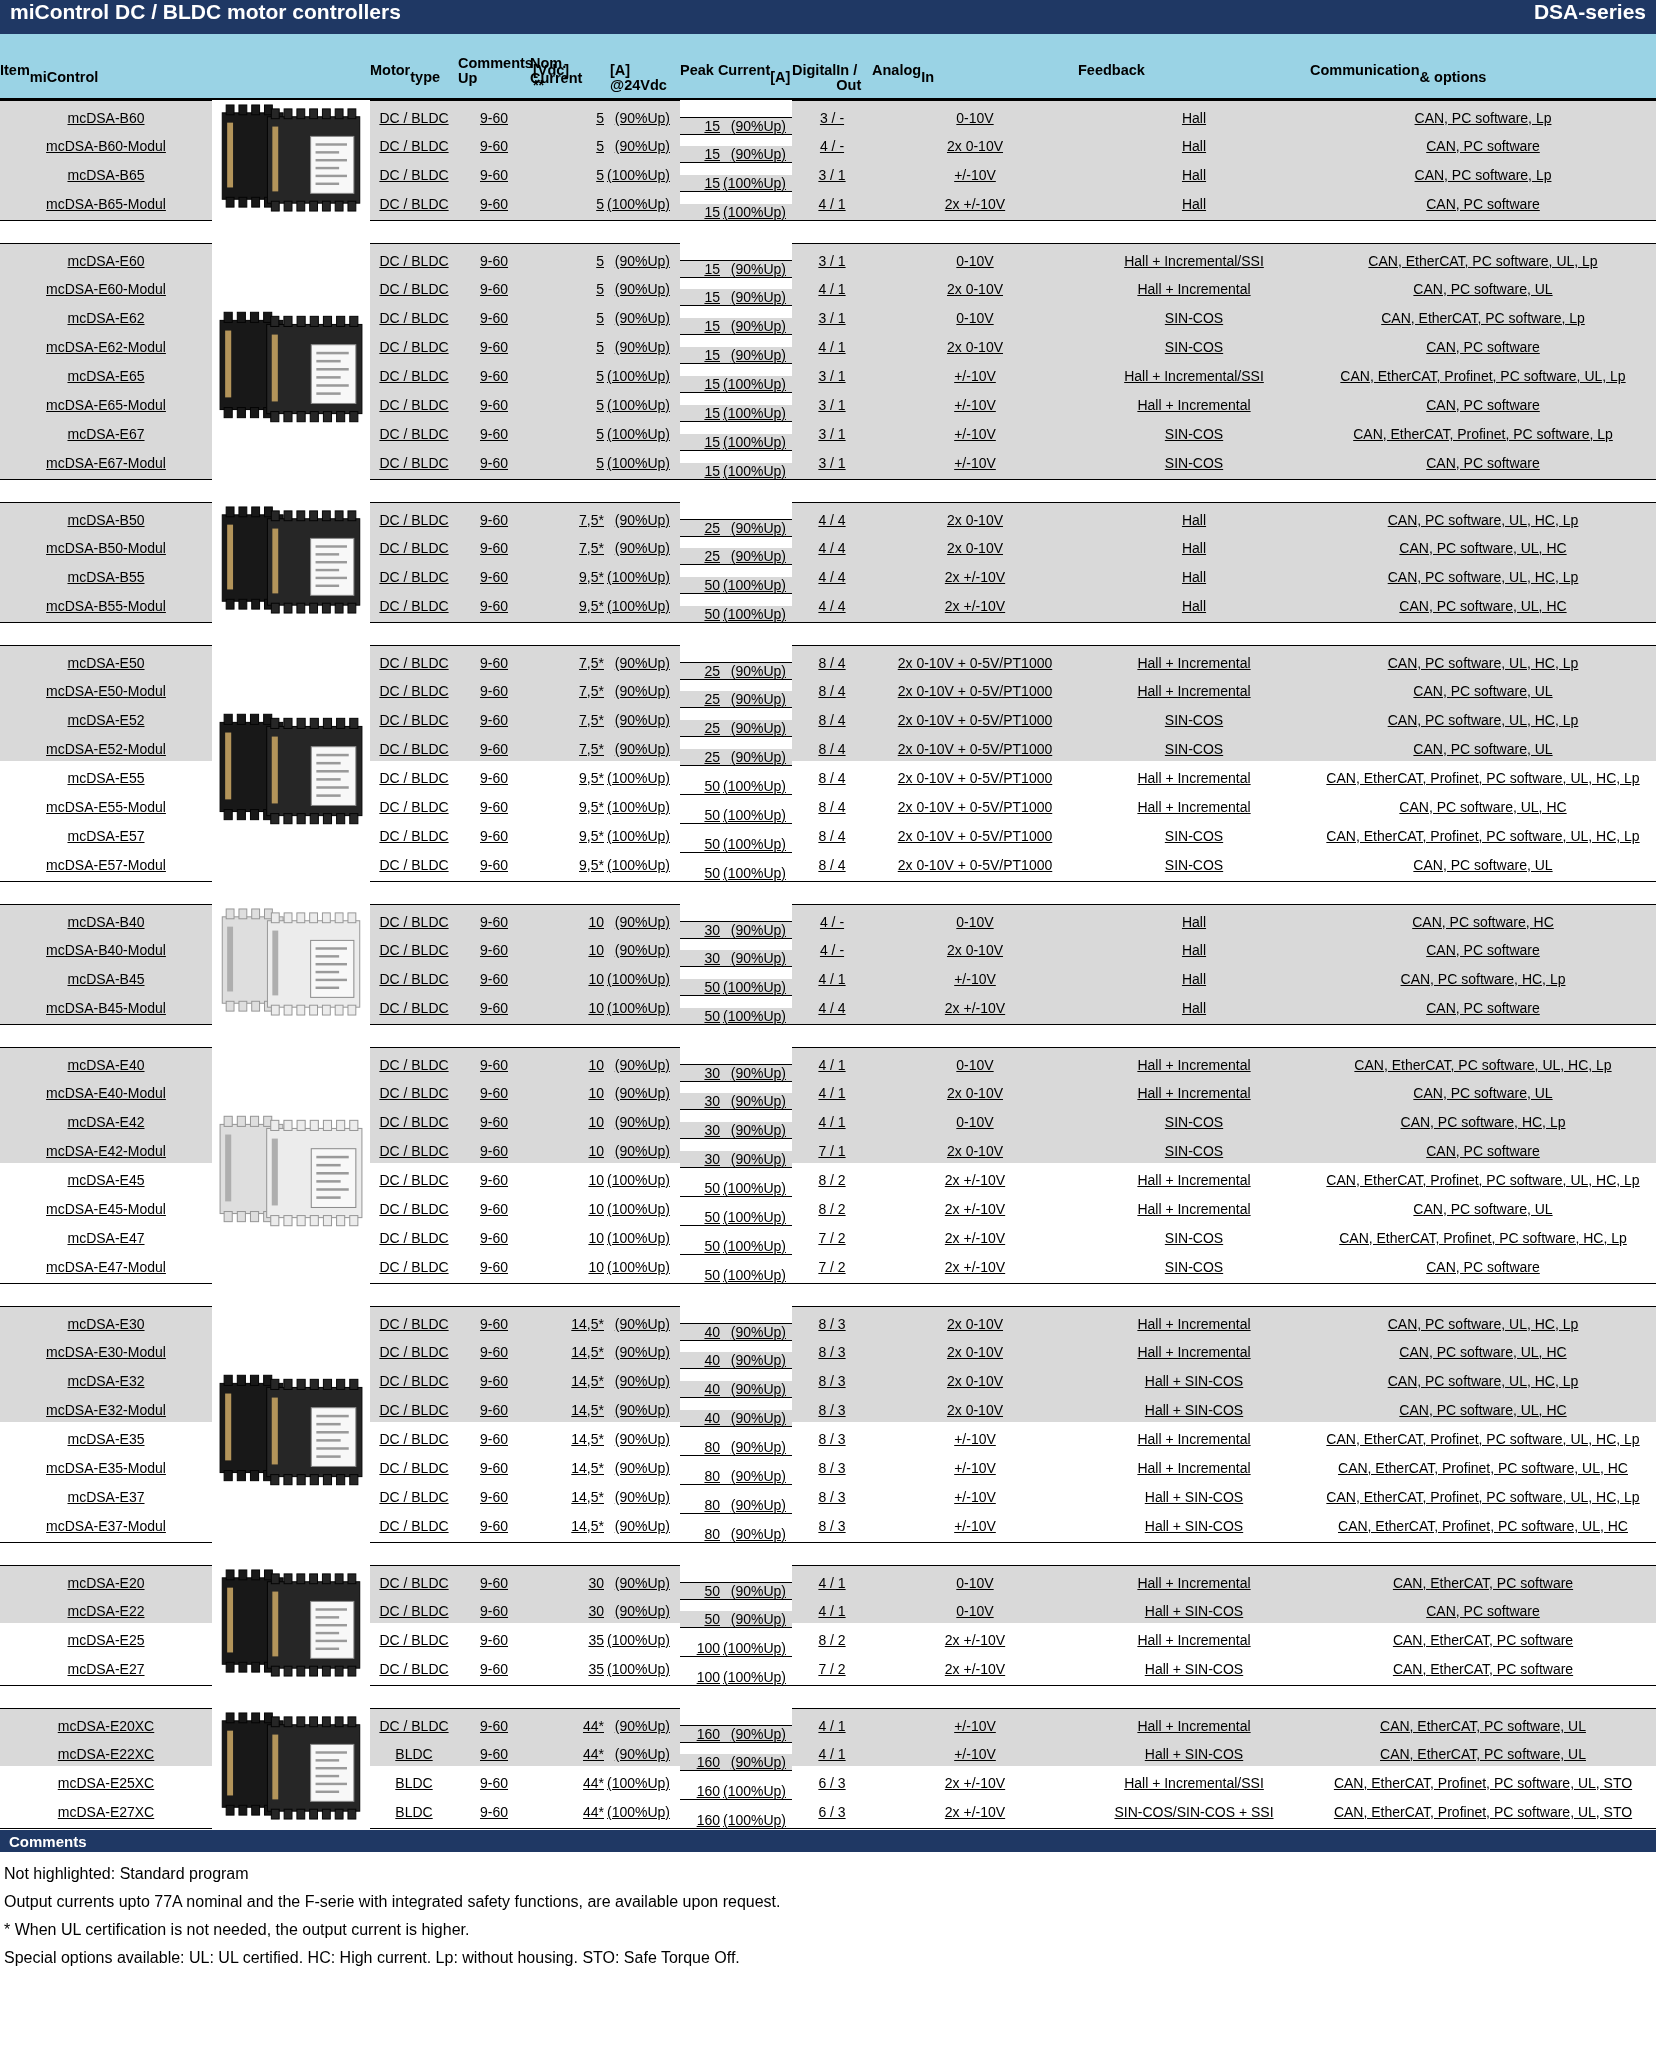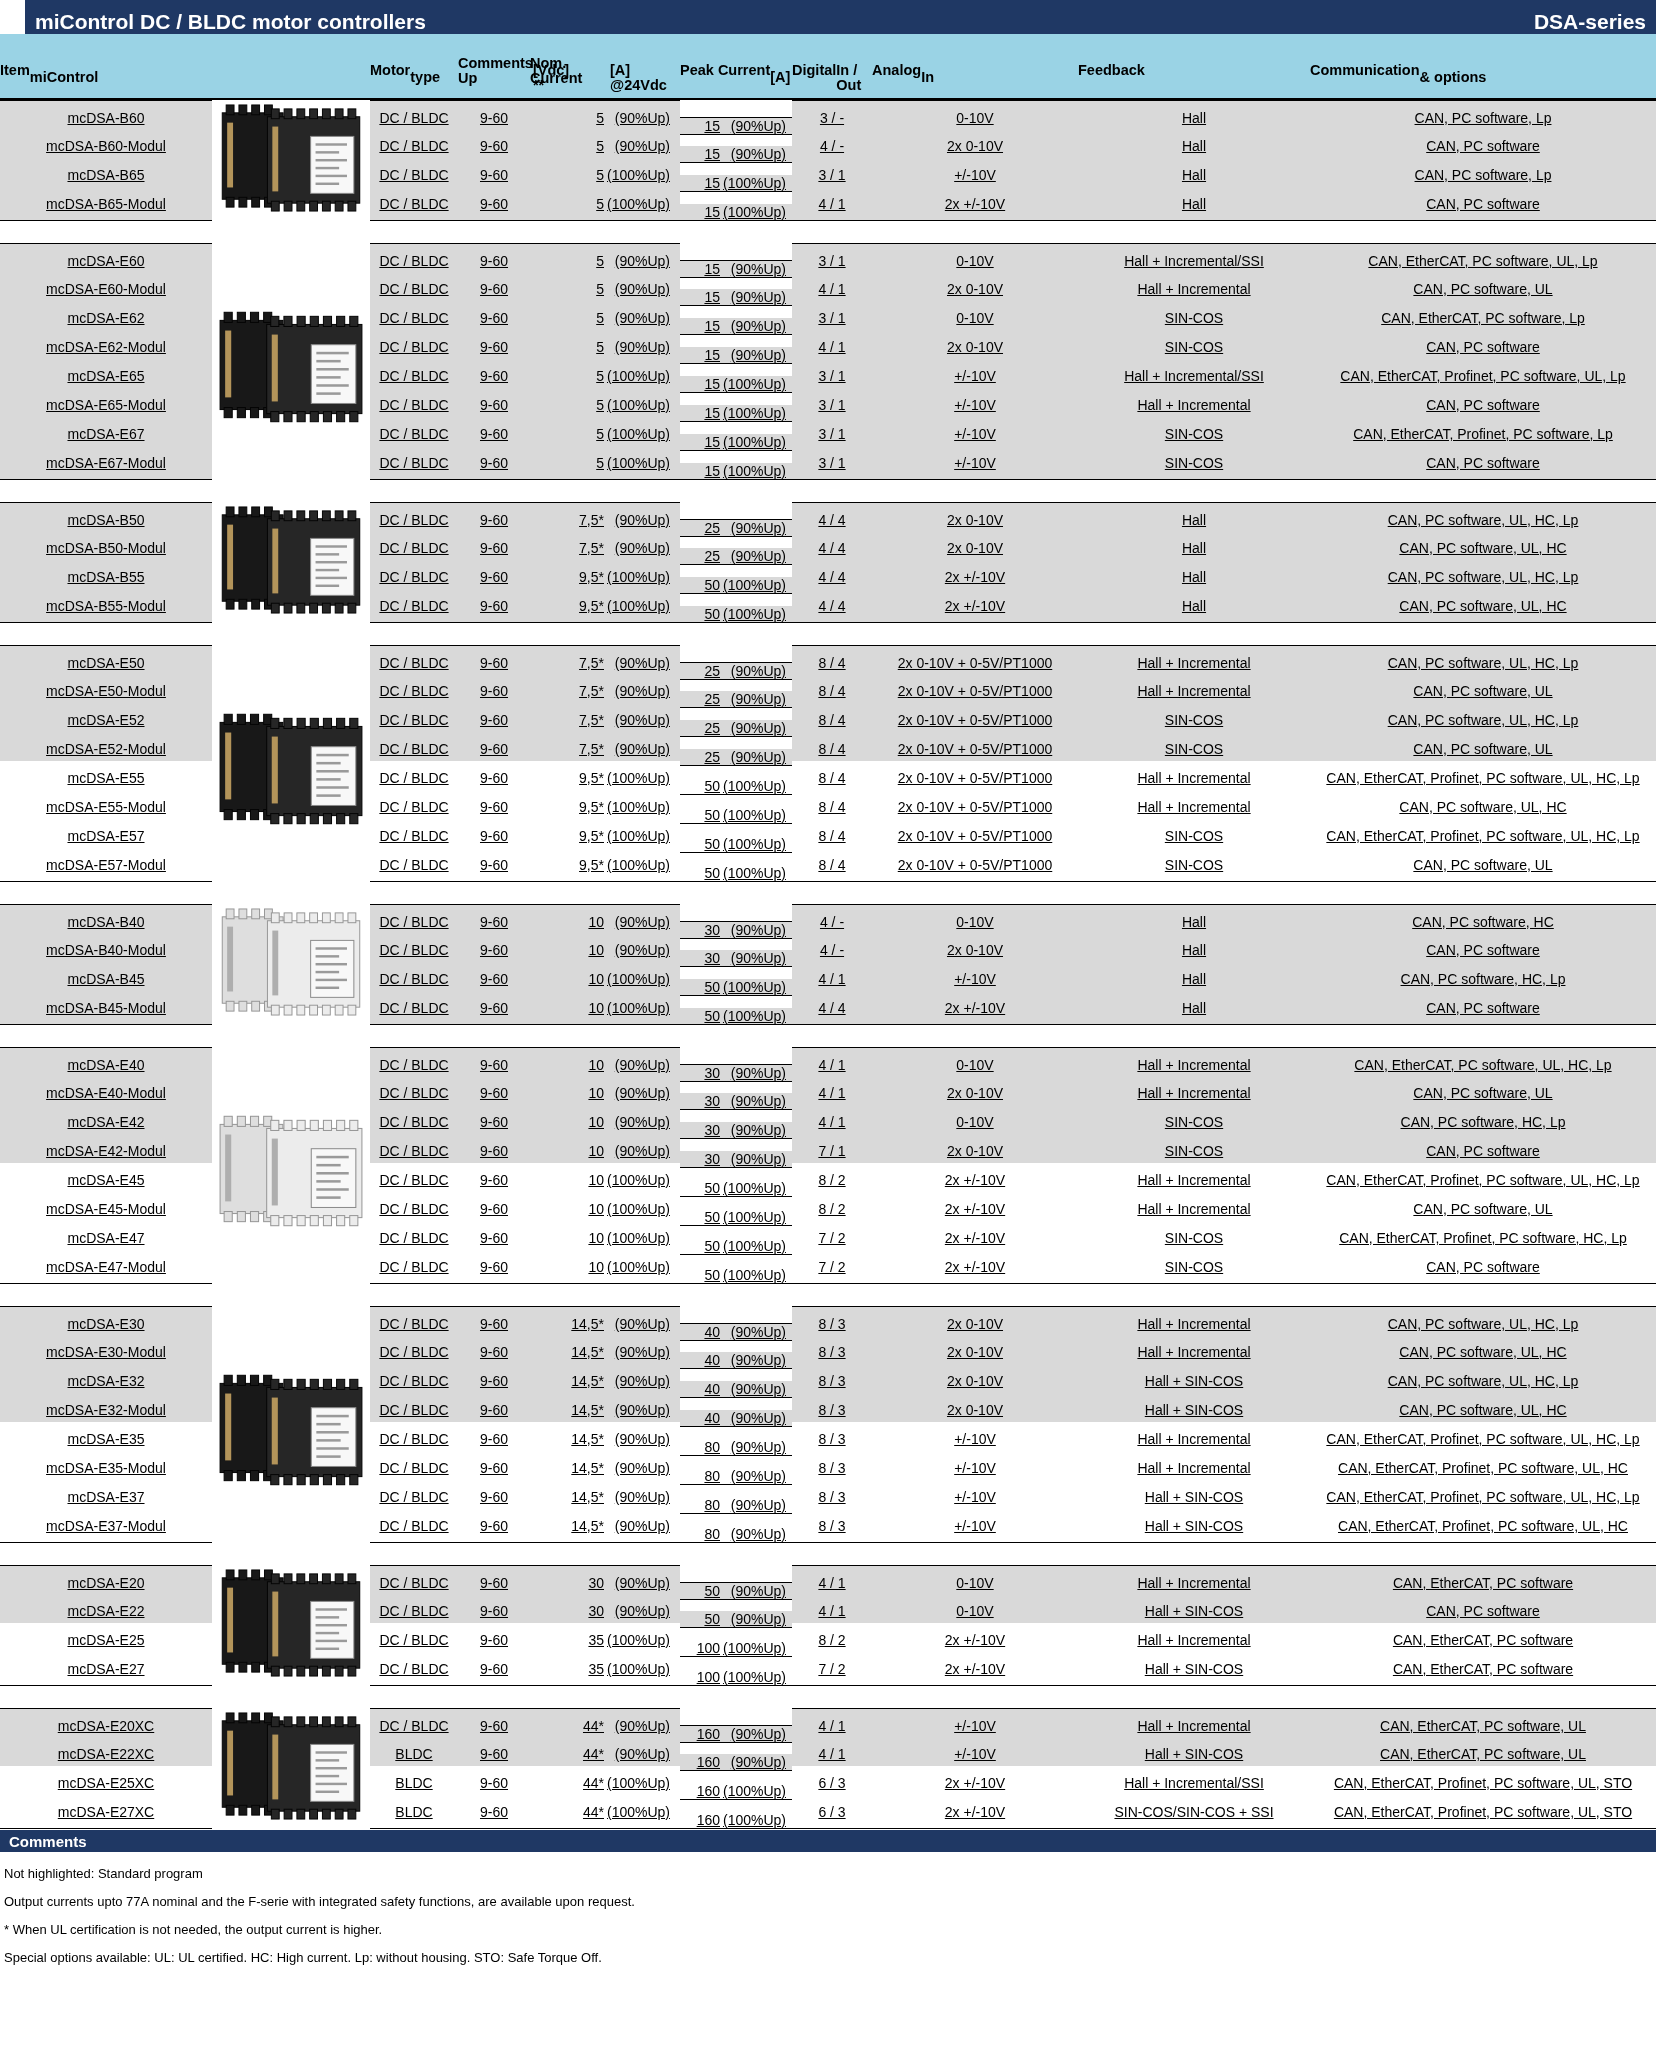--- a/index.html
+++ b/index.html
@@ -1,21 +1,21 @@
 <!DOCTYPE html>
 <html><head>
 <meta charset="utf-8">
 <style>
   * { margin:0; padding:0; box-sizing:border-box; }
   html,body { background:#fff; }
   body { font-family:"Liberation Sans", sans-serif; color:#000; }
   .page { position:relative; width:1656px; height:2047px; background:#fff; overflow:hidden; }
 
-  .title-bar { height:34px; background:#1F3864; color:#fff; display:flex; align-items:flex-end;
-               justify-content:space-between; padding:0 10px;margin-left:25px; }
+  .title-bar { height:34px; background:#1F3864; color:#fff; display:flex; align-items:flex-start;
+               justify-content:space-between; padding:0 10px; }
   .title-bar .t { font-size:21px; font-weight:bold; }
 
   .grid { display:grid; grid-template-columns:212px 158px 88px 72px 150px 112px 80px 206px 232px 346px; }
 
   .header-row { height:66px; background:#9AD3E5; border-bottom:2px solid #000; }
   .hcell { display:flex; flex-direction:row; align-items:center; justify-content:flex-start;
            padding-top:9px; font-weight:bold; font-size:14.5px; line-height:1; }
   .hcell .l2 { margin-top:14px; min-height:14px; }
 
   .group { position:relative; }
@@ -34,21 +34,21 @@
 
   .product-image { position:absolute; left:214px; width:154px; display:flex; align-items:center;
                    justify-content:center; pointer-events:none; z-index:2; }
   .g4 .product-image { top:3px; height:110px; }
   .g8 .product-image { top:50px; height:148px; }
   .product-image svg { width:100%; height:100%; }
 
   .comments-bar { margin-top:6px; height:22px; background:#1F3864; color:#fff; display:flex;
                   align-items:center; padding-left:9px; font-size:15px; font-weight:bold; }
   .comments { padding:8px 0 0 4px; }
-  .comment-line { height:28px; line-height:28px; font-size:13px; }
+  .comment-line { height:28px; line-height:28px; font-size:16px; }
 </style>
 </head>
 <body>
 
 <div class="page">
   <header class="title-bar">
     <span class="t">miControl DC / BLDC motor controllers</span>
     <span class="t">DSA-series</span>
   </header>
 

